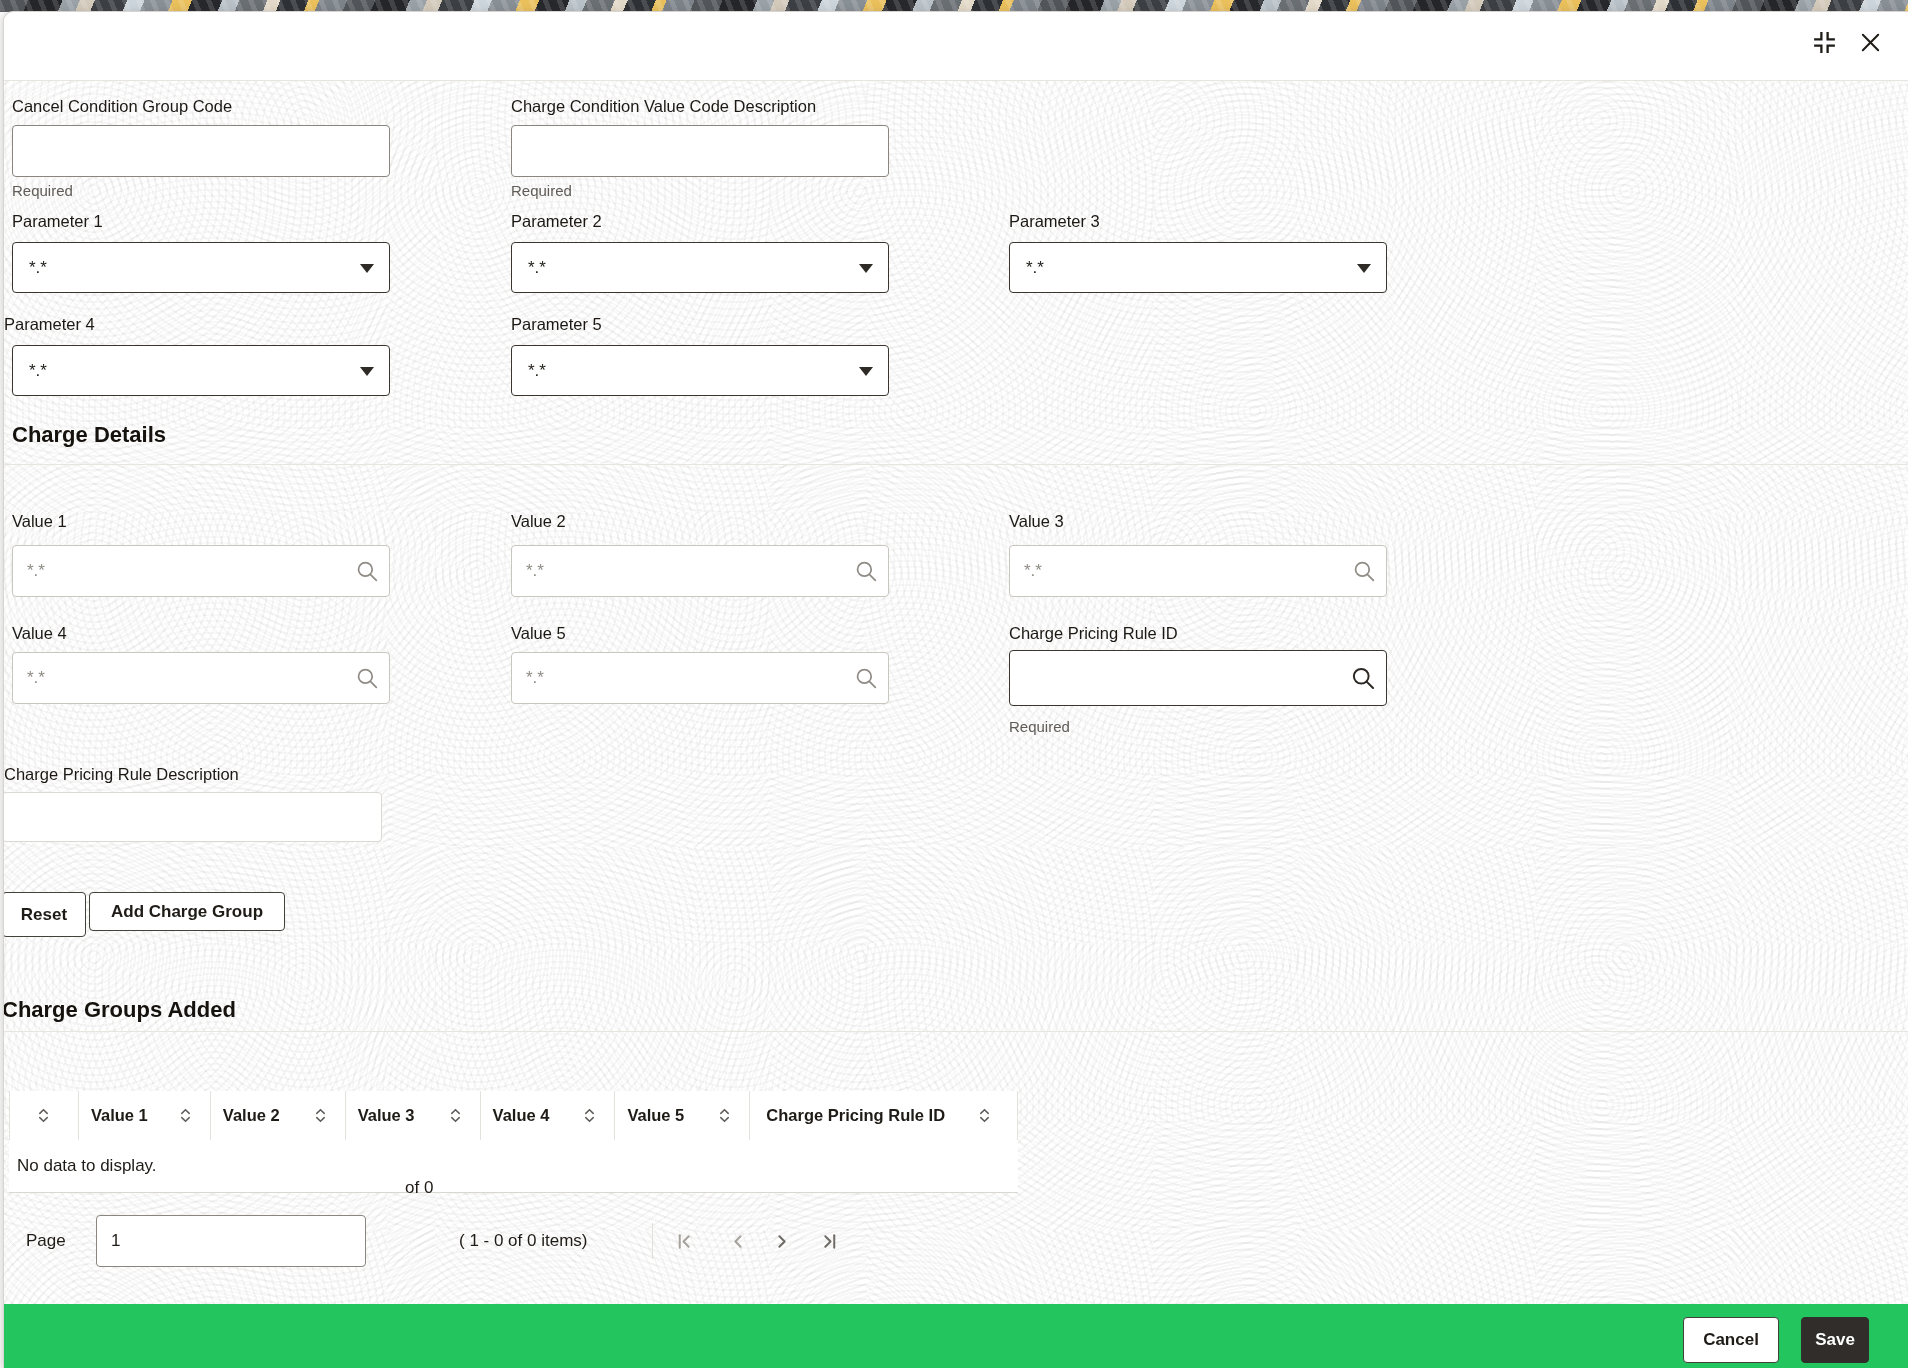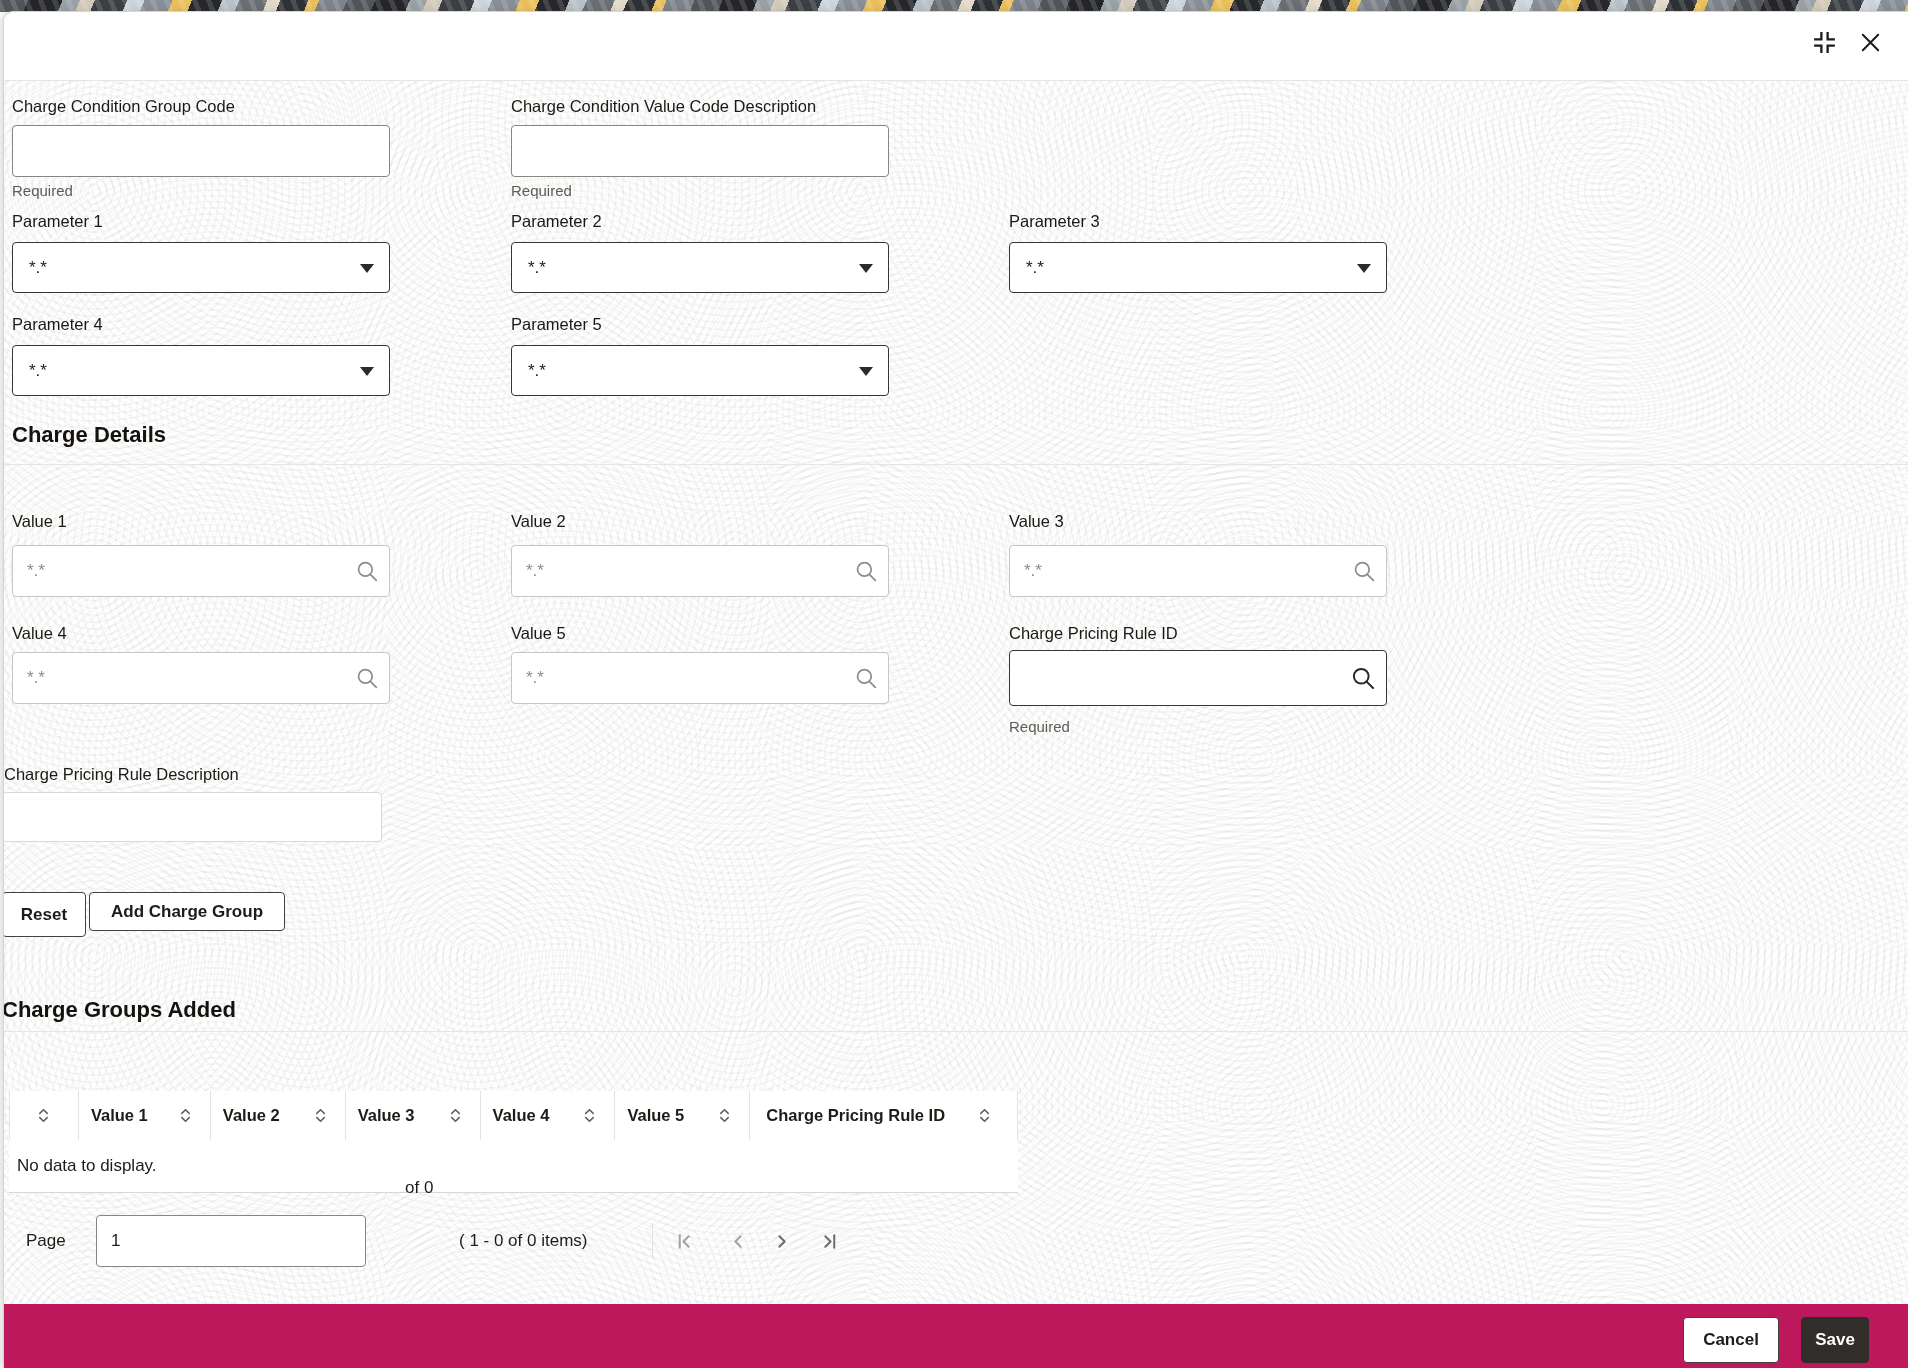--- a/index.html
+++ b/index.html
@@ -55,21 +55,21 @@
 
   .dlg-content{
     position:absolute;left:0;top:69px;right:0;bottom:65px;overflow:hidden;
     background-color:#fff;
     background-image:
       repeating-radial-gradient(circle at 90px 110px,  rgba(0,0,0,0) 0 5px, rgba(31,27,22,.035) 5px 7px),
       repeating-radial-gradient(circle at 300px 40px,  rgba(0,0,0,0) 0 5px, rgba(31,27,22,.030) 5px 7px),
       repeating-radial-gradient(circle at 210px 330px, rgba(0,0,0,0) 0 4px, rgba(31,27,22,.026) 4px 6px);
     background-size:383px 383px, 431px 431px, 347px 347px;
   }
-  .dlg-footer{position:absolute;left:0;right:0;bottom:0;height:65px;background:#be185d;}
+  .dlg-footer{position:absolute;left:0;right:0;bottom:0;height:65px;background:#22c55e;}
 
   .field-label{position:absolute;font-size:16.5px;font-weight:500;color:#1c1813;white-space:nowrap;}
   .section-heading{position:absolute;margin:0;font-size:22px;font-weight:700;color:#15110d;white-space:nowrap;}
   .divider{position:absolute;left:0;right:0;height:1px;background:#e8e5e1;}
 
   .text-input{
     position:absolute;width:378px;height:52px;box-sizing:border-box;
     border:1px solid #8a867f;border-radius:4px;background:#fff;
     font-family:inherit;font-size:17px;color:#1f1b16;padding:0 14px;outline:none;
   }
@@ -152,21 +152,21 @@
       <button class="icon-btn" style="left:1849px;top:13px;width:34px;height:34px;" title="">
         <svg width="23" height="23" viewBox="0 0 24 24" fill="none" stroke="#1f1b16" stroke-width="2.1" stroke-linecap="round">
           <path d="M4 4 L20 20"></path>
             <path d="M20 4 L4 20"></path>
         </svg>
       </button>
     </div>
 
     <div class="dlg-content">
 
-      <span class="field-label" style="left:8px;top:16px;">Charge Condition Group Code</span>
+      <span class="field-label" style="left:8px;top:16px;">Cancel Condition Group Code</span>
       <input class="text-input" style="left: 8px; top: 44px;" type="text" value="">
       <span class="req-hint" style="left:8px;top:101px;">Required</span>
 
       <span class="field-label" style="left:507px;top:16px;">Charge Condition Value Code Description</span>
       <input class="text-input" style="left: 507px; top: 44px;" type="text" value="">
       <span class="req-hint" style="left:507px;top:101px;">Required</span>
 
       <span class="field-label" style="left:8px;top:131px;">Parameter 1</span>
       <div class="dropdown" style="left:8px;top:161px;">
         <span class="dd-value">*.*</span>
@@ -176,21 +176,21 @@
       <div class="dropdown" style="left:507px;top:161px;">
         <span class="dd-value">*.*</span>
         <span class="dd-caret"></span>
       </div>
       <span class="field-label" style="left:1005px;top:131px;">Parameter 3</span>
       <div class="dropdown" style="left:1005px;top:161px;">
         <span class="dd-value">*.*</span>
         <span class="dd-caret"></span>
       </div>
 
-      <span class="field-label" style="left:8px;top:234px;text-align:center;">Parameter 4</span>
+      <span class="field-label" style="left:0;top:234px;text-align:center;">Parameter 4</span>
       <div class="dropdown" style="left:8px;top:264px;">
         <span class="dd-value">*.*</span>
         <span class="dd-caret"></span>
       </div>
       <span class="field-label" style="left:507px;top:234px;">Parameter 5</span>
       <div class="dropdown" style="left:507px;top:264px;">
         <span class="dd-value">*.*</span>
         <span class="dd-caret"></span>
       </div>
 

